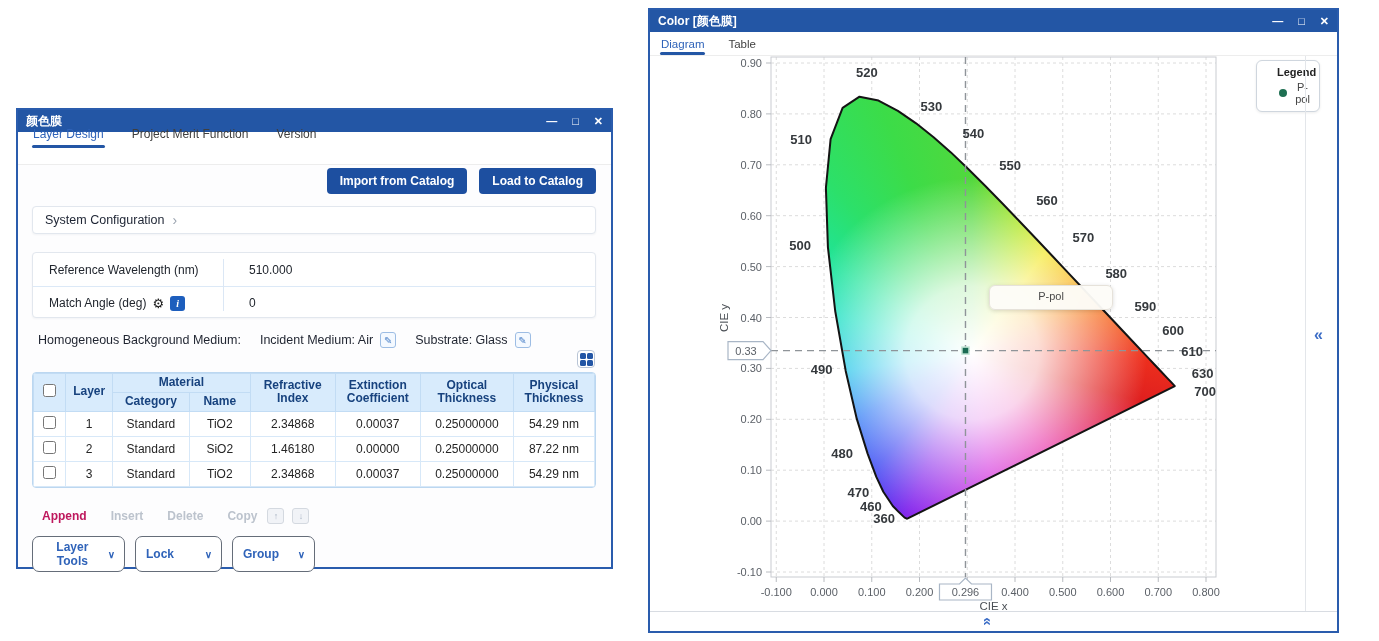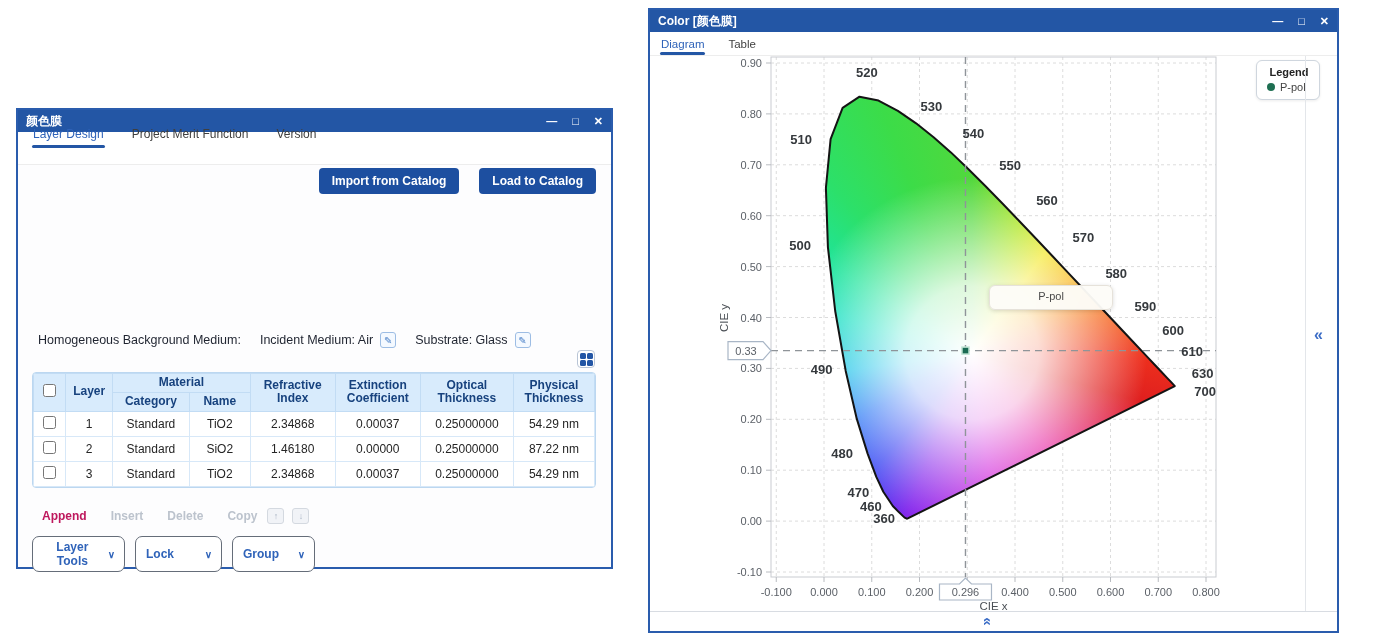--- a/index.html
+++ b/index.html
@@ -13,21 +13,21 @@
   .titlebar .controls { margin-left:auto; display:flex; gap:15px; align-items:center; }
   .titlebar .wc { color:#ffffff; font-size:11px; line-height:1; cursor:default; font-weight:bold; }
   .tabs { position:absolute; left:0; right:0; display:flex; align-items:flex-end; gap:26px; padding:16px 14px; border-bottom:1px solid #ededed; background:#fff; }
   .tab { font-size:12px; color:#3f3f3f; padding:6px 1px 7px 1px; position:relative; }
   .tab.active { color:#2f63b9; }
   .tab.active:after { content:""; position:absolute; left:0; right:0; bottom:0; height:3px; background:#2356a5; border-radius:2px; }
 
   
   .left-win { left:16px; top:108px; width:597px; height:461px; }
   .left-win .tabs { top:22px; height:28px; }
-  .catalog-btns { position:absolute; top:58px; right:15px; display:flex; gap:20px; }
+  .catalog-btns { position:absolute; top:58px; right:15px; display:flex; gap:12px; }
   .btn-primary { background:#1d4fa0; color:#fff; border:none; border-radius:4px; height:26px; padding:0 13px; font-size:12px; font-weight:bold; font-family:inherit; cursor:pointer; }
   .panel { position:absolute; left:14px; right:15px; background:#fff; border:1px solid #e2e7ee; border-radius:4px; box-shadow:0 1px 2px rgba(40,60,100,0.05); }
   .sysconfig { top:96px; height:28px; display:flex; align-items:center; padding:0 12px; font-size:12.5px; color:#1d2433; gap:8px; }
   .sysconfig .chev { color:#9aa3af; font-size:14px; }
   .params { top:142px; height:66px; }
   .params .vdiv { position:absolute; left:190px; top:6px; bottom:6px; width:1px; background:#dbe7f5; }
   .prow { height:33px; display:flex; align-items:center; }
   .prow + .prow { border-top:1px solid #dce9f7; }
   .plabel { width:190px; padding-left:16px; font-size:12px; color:#21262e; display:flex; align-items:center; gap:6px; }
   .pvalue { padding-left:26px; font-size:12px; color:#21262e; flex:1; }
@@ -71,21 +71,21 @@
   .callout { fill:#ffffff; stroke:#a9b6c6; stroke-width:1.2; }
   .cie-fill { width:100%; height:100%;
     background:
       radial-gradient(circle 175px at 45.2% 56.9%, rgba(255,255,255,1) 0%, rgba(255,255,255,0.82) 38%, rgba(255,255,255,0) 100%),
       conic-gradient(from 0deg at 45.2% 56.9%,
         #52d83c 0deg, #a8e412 20deg, #f2e50a 36deg, #f9a602 56deg, #f55c13 76deg,
         #ed2f1d 92deg, #df1f1f 106deg, #e5189e 142deg, #cf1ddb 172deg, #8428ec 202deg,
         #3742f2 220deg, #1e6ef5 240deg, #0fc0e8 262deg, #12dfc0 285deg, #1fe49a 302deg,
         #2ce06a 320deg, #3cdc48 340deg, #52d83c 360deg);
   }
-  .legend { position:absolute; left:606px; top:4px; width:64px; background:#fff; border:1px solid #cfd6de; border-radius:6px; box-shadow:0 1px 3px rgba(0,0,0,0.08); padding:5px 6px 6px 8px; text-align:center; }
+  .legend { position:absolute; left:606px; top:4px; width:64px; background:#fff; border:1px solid #cfd6de; border-radius:6px; box-shadow:0 1px 3px rgba(0,0,0,0.08); padding:5px 6px 6px 20px; text-align:center; }
   .legend-title { font-size:11px; font-weight:bold; color:#222; }
   .legend-item { display:flex; align-items:center; gap:5px; justify-content:flex-start; margin-top:3px; padding-left:2px; font-size:11px; color:#444; }
   .legend-item .dot { width:8px; height:8px; border-radius:50%; background:#1e6f52; flex:none; }
   .tooltip { position:absolute; left:339px; top:229px; width:124px; background:rgba(253,252,248,0.96); border:1px solid #e6e2da; border-radius:6px; box-shadow:0 1px 4px rgba(0,0,0,0.15); padding:4px 8px 5px 8px; }
   .tt-title { text-align:center; font-size:11px; color:#4a4a4a; margin-bottom:2px; }
   .tt-row { display:flex; justify-content:space-between; font-size:10.5px; line-height:15px; }
   .tt-k { color:#5a5a5a; } .tt-v { color:#333; }
   .right-rail { position:absolute; left:655px; top:0; height:555px; border-left:1px solid #e3e6ea; }
   .collapse-left { position:absolute; left:664px; top:270px; color:#3a6cc6; font-size:16px; font-weight:bold; cursor:pointer; }
   .bottom-bar { position:absolute; left:0; right:0; bottom:0; height:20px; border-top:1px solid #d8dce2; background:#fff; }
@@ -109,21 +109,42 @@
       <span class="tab active">Layer Design</span>
       <span class="tab">Project Merit Function</span>
       <span class="tab">Version</span>
     </nav>
 
     <div class="catalog-btns">
       <button class="btn-primary">Import from Catalog</button>
       <button class="btn-primary">Load to Catalog</button>
     </div>
 
-
+    <div class="panel sysconfig">
+      <span>System Configuration</span>
+      <span class="chev">›</span>
+    </div>
+
+    <div class="panel params">
+      <div class="vdiv"></div>
+      <div class="prow">
+        <div class="plabel">
+            <span>Reference Wavelength (nm)</span>
+          </div>
+        <div class="pvalue">510.000</div>
+      </div>
+      <div class="prow">
+        <div class="plabel">
+          <span>Match Angle (deg)</span>
+          <span class="gear">⚙</span>
+          <span class="info-icon">i</span>
+        </div>
+        <div class="pvalue">0</div>
+      </div>
+    </div>
 
     <div class="medium-row">
       <span>Homogeneous Background Medium:</span>
       <span class="grp">Incident Medium: Air</span>
       <span class="edit-icon">✎</span>
       <span class="grp">Substrate: Glass</span>
       <span class="edit-icon">✎</span>
     </div>
 
     <div class="grid-icon">

